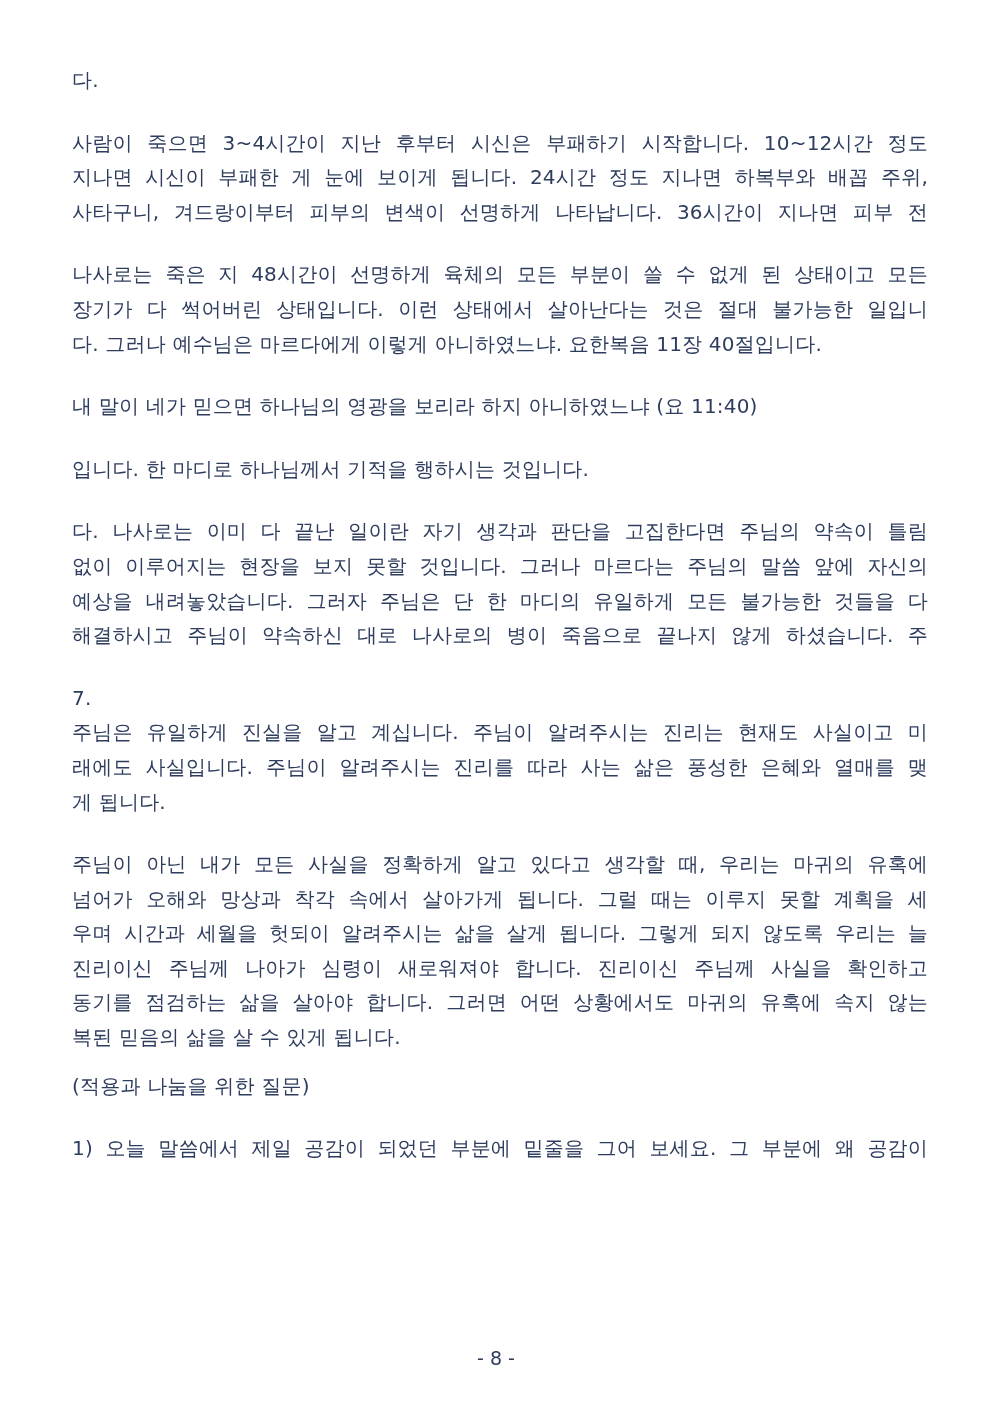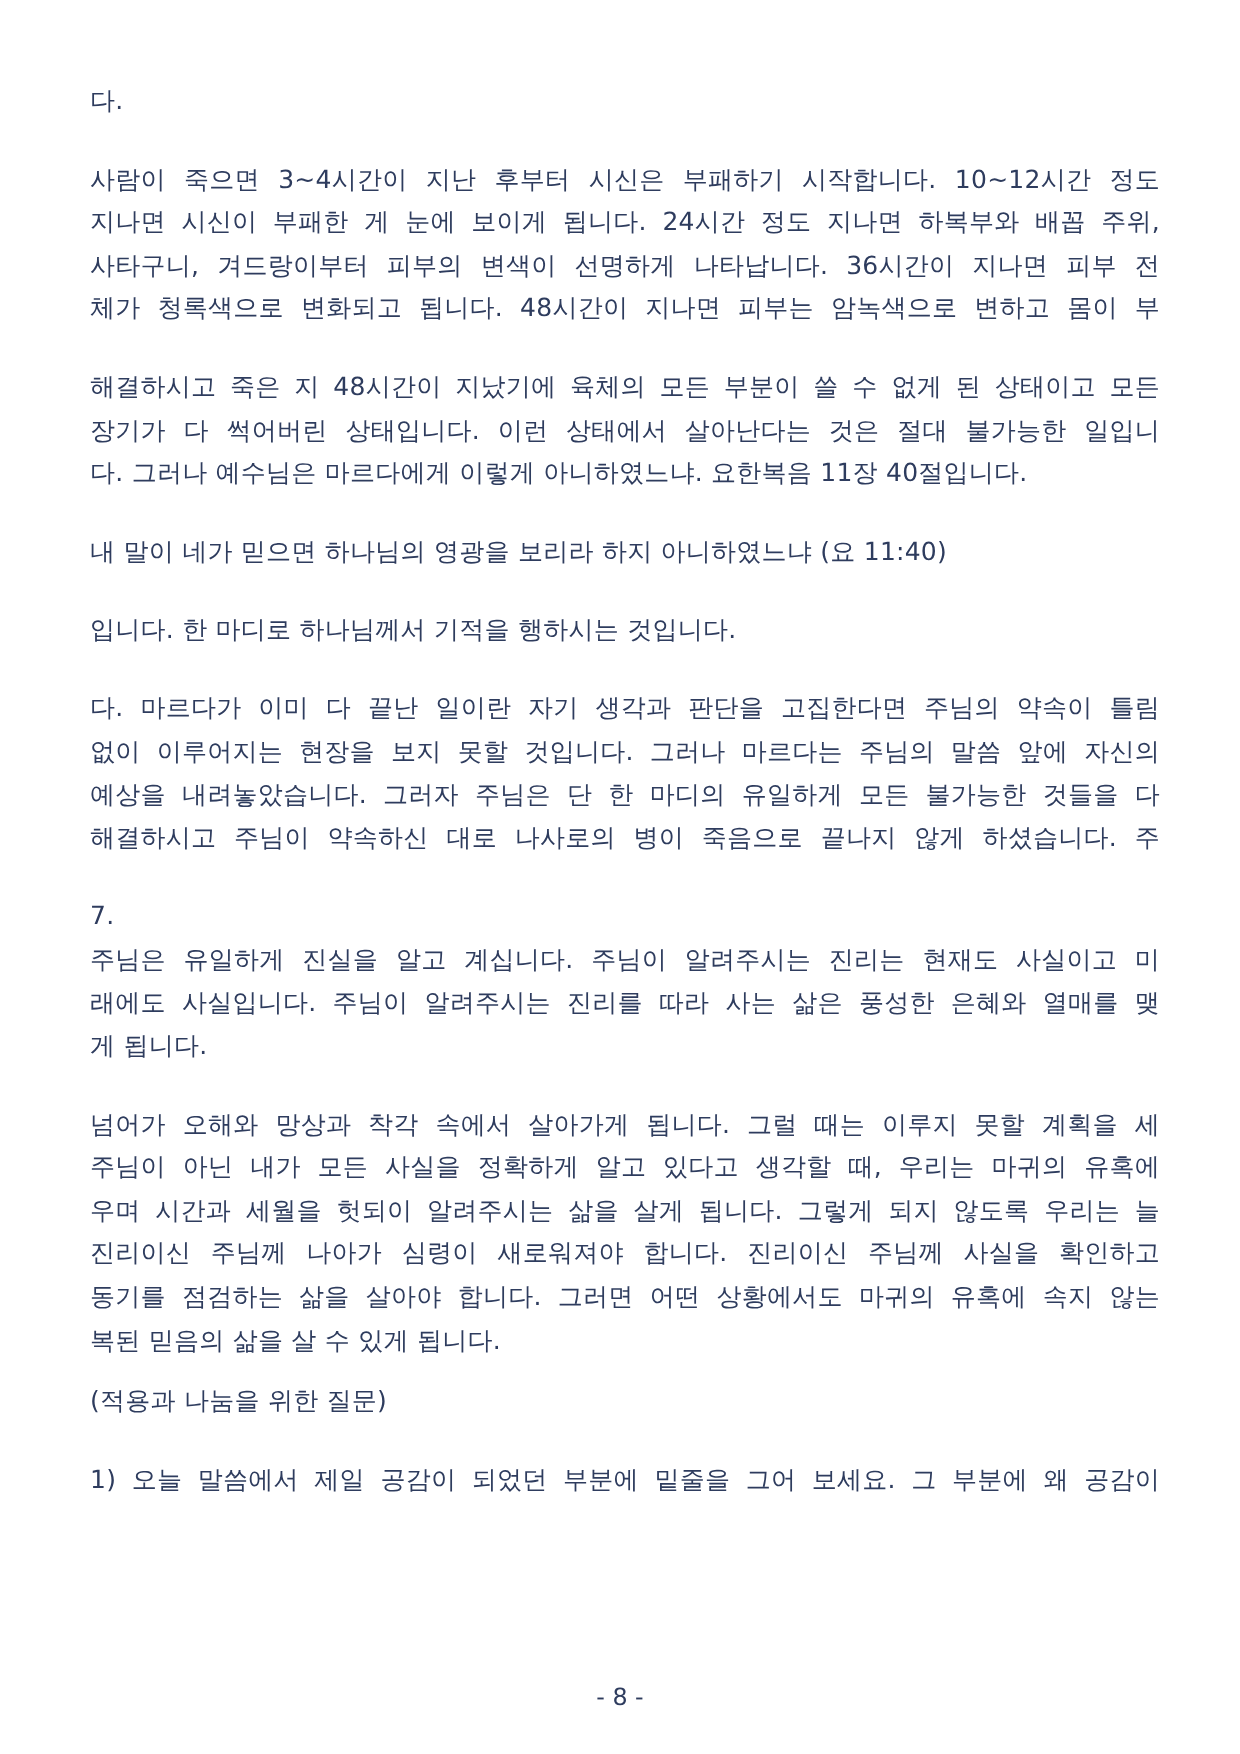--- a/index.html
+++ b/index.html
@@ -51,57 +51,56 @@
 <div class="doc">
 
   <div class="para">
     <div class="ln">다.</div>
   </div>
 
   <div class="para">
     <div class="ln j">사람이 죽으면 3~4시간이 지난 후부터 시신은 부패하기 시작합니다. 10~12시간 정도</div>
     <div class="ln j">지나면 시신이 부패한 게 눈에 보이게 됩니다. 24시간 정도 지나면 하복부와 배꼽 주위,</div>
     <div class="ln j">사타구니, 겨드랑이부터 피부의 변색이 선명하게 나타납니다. 36시간이 지나면 피부 전</div>
-    <div class="ln j">체가 청록색으로 변화되고 됩니다. 48시간이 지나면 피부는 암녹색으로 변하고 몸이 부</div>
   </div>
 
   <div class="para">
-    <div class="ln j">해결하시고 죽은 지 48시간이 지났기에 육체의 모든 부분이 쓸 수 없게 된 상태이고 모든</div>
+    <div class="ln j">나사로는 죽은 지 48시간이 선명하게 육체의 모든 부분이 쓸 수 없게 된 상태이고 모든</div>
     <div class="ln j">장기가 다 썩어버린 상태입니다. 이런 상태에서 살아난다는 것은 절대 불가능한 일입니</div>
     <div class="ln">다. 그러나 예수님은 마르다에게 이렇게 아니하였느냐. 요한복음 11장 40절입니다.</div>
   </div>
 
   <div class="para">
     <div class="ln bold">내 말이 네가 믿으면 하나님의 영광을 보리라 하지 아니하였느냐 (요 11:40)</div>
   </div>
 
   <div class="para">
     <div class="ln">입니다. 한 마디로 하나님께서 기적을 행하시는 것입니다.</div>
   </div>
 
   <div class="para">
-    <div class="ln j">다. 마르다가 이미 다 끝난 일이란 자기 생각과 판단을 고집한다면 주님의 약속이 틀림</div>
+    <div class="ln j">다. 나사로는 이미 다 끝난 일이란 자기 생각과 판단을 고집한다면 주님의 약속이 틀림</div>
     <div class="ln j">없이 이루어지는 현장을 보지 못할 것입니다. 그러나 마르다는 주님의 말씀 앞에 자신의</div>
     <div class="ln j">예상을 내려놓았습니다. 그러자 주님은 단 한 마디의 유일하게 모든 불가능한 것들을 다</div>
     <div class="ln j">해결하시고 주님이 약속하신 대로 나사로의 병이 죽음으로 끝나지 않게 하셨습니다. 주</div>
   </div>
 
   <div class="para tight">
     <div class="ln">7.</div>
   </div>
 
   <div class="para">
     <div class="ln j">주님은 유일하게 진실을 알고 계십니다. 주님이 알려주시는 진리는 현재도 사실이고 미</div>
     <div class="ln j">래에도 사실입니다. 주님이 알려주시는 진리를 따라 사는 삶은 풍성한 은혜와 열매를 맺</div>
     <div class="ln">게 됩니다.</div>
   </div>
 
   <div class="para pull-up">
+    <div class="ln j">주님이 아닌 내가 모든 사실을 정확하게 알고 있다고 생각할 때, 우리는 마귀의 유혹에</div>
     <div class="ln j">넘어가 오해와 망상과 착각 속에서 살아가게 됩니다. 그럴 때는 이루지 못할 계획을 세</div>
-    <div class="ln j">주님이 아닌 내가 모든 사실을 정확하게 알고 있다고 생각할 때, 우리는 마귀의 유혹에</div>
     <div class="ln j">우며 시간과 세월을 헛되이 알려주시는 삶을 살게 됩니다. 그렇게 되지 않도록 우리는 늘</div>
     <div class="ln j">진리이신 주님께 나아가 심령이 새로워져야 합니다. 진리이신 주님께 사실을 확인하고</div>
     <div class="ln j">동기를 점검하는 삶을 살아야 합니다. 그러면 어떤 상황에서도 마귀의 유혹에 속지 않는</div>
     <div class="ln">복된 믿음의 삶을 살 수 있게 됩니다.</div>
   </div>
 
   <div class="para">
     <div class="ln bold">(적용과 나눔을 위한 질문)</div>
   </div>
 

